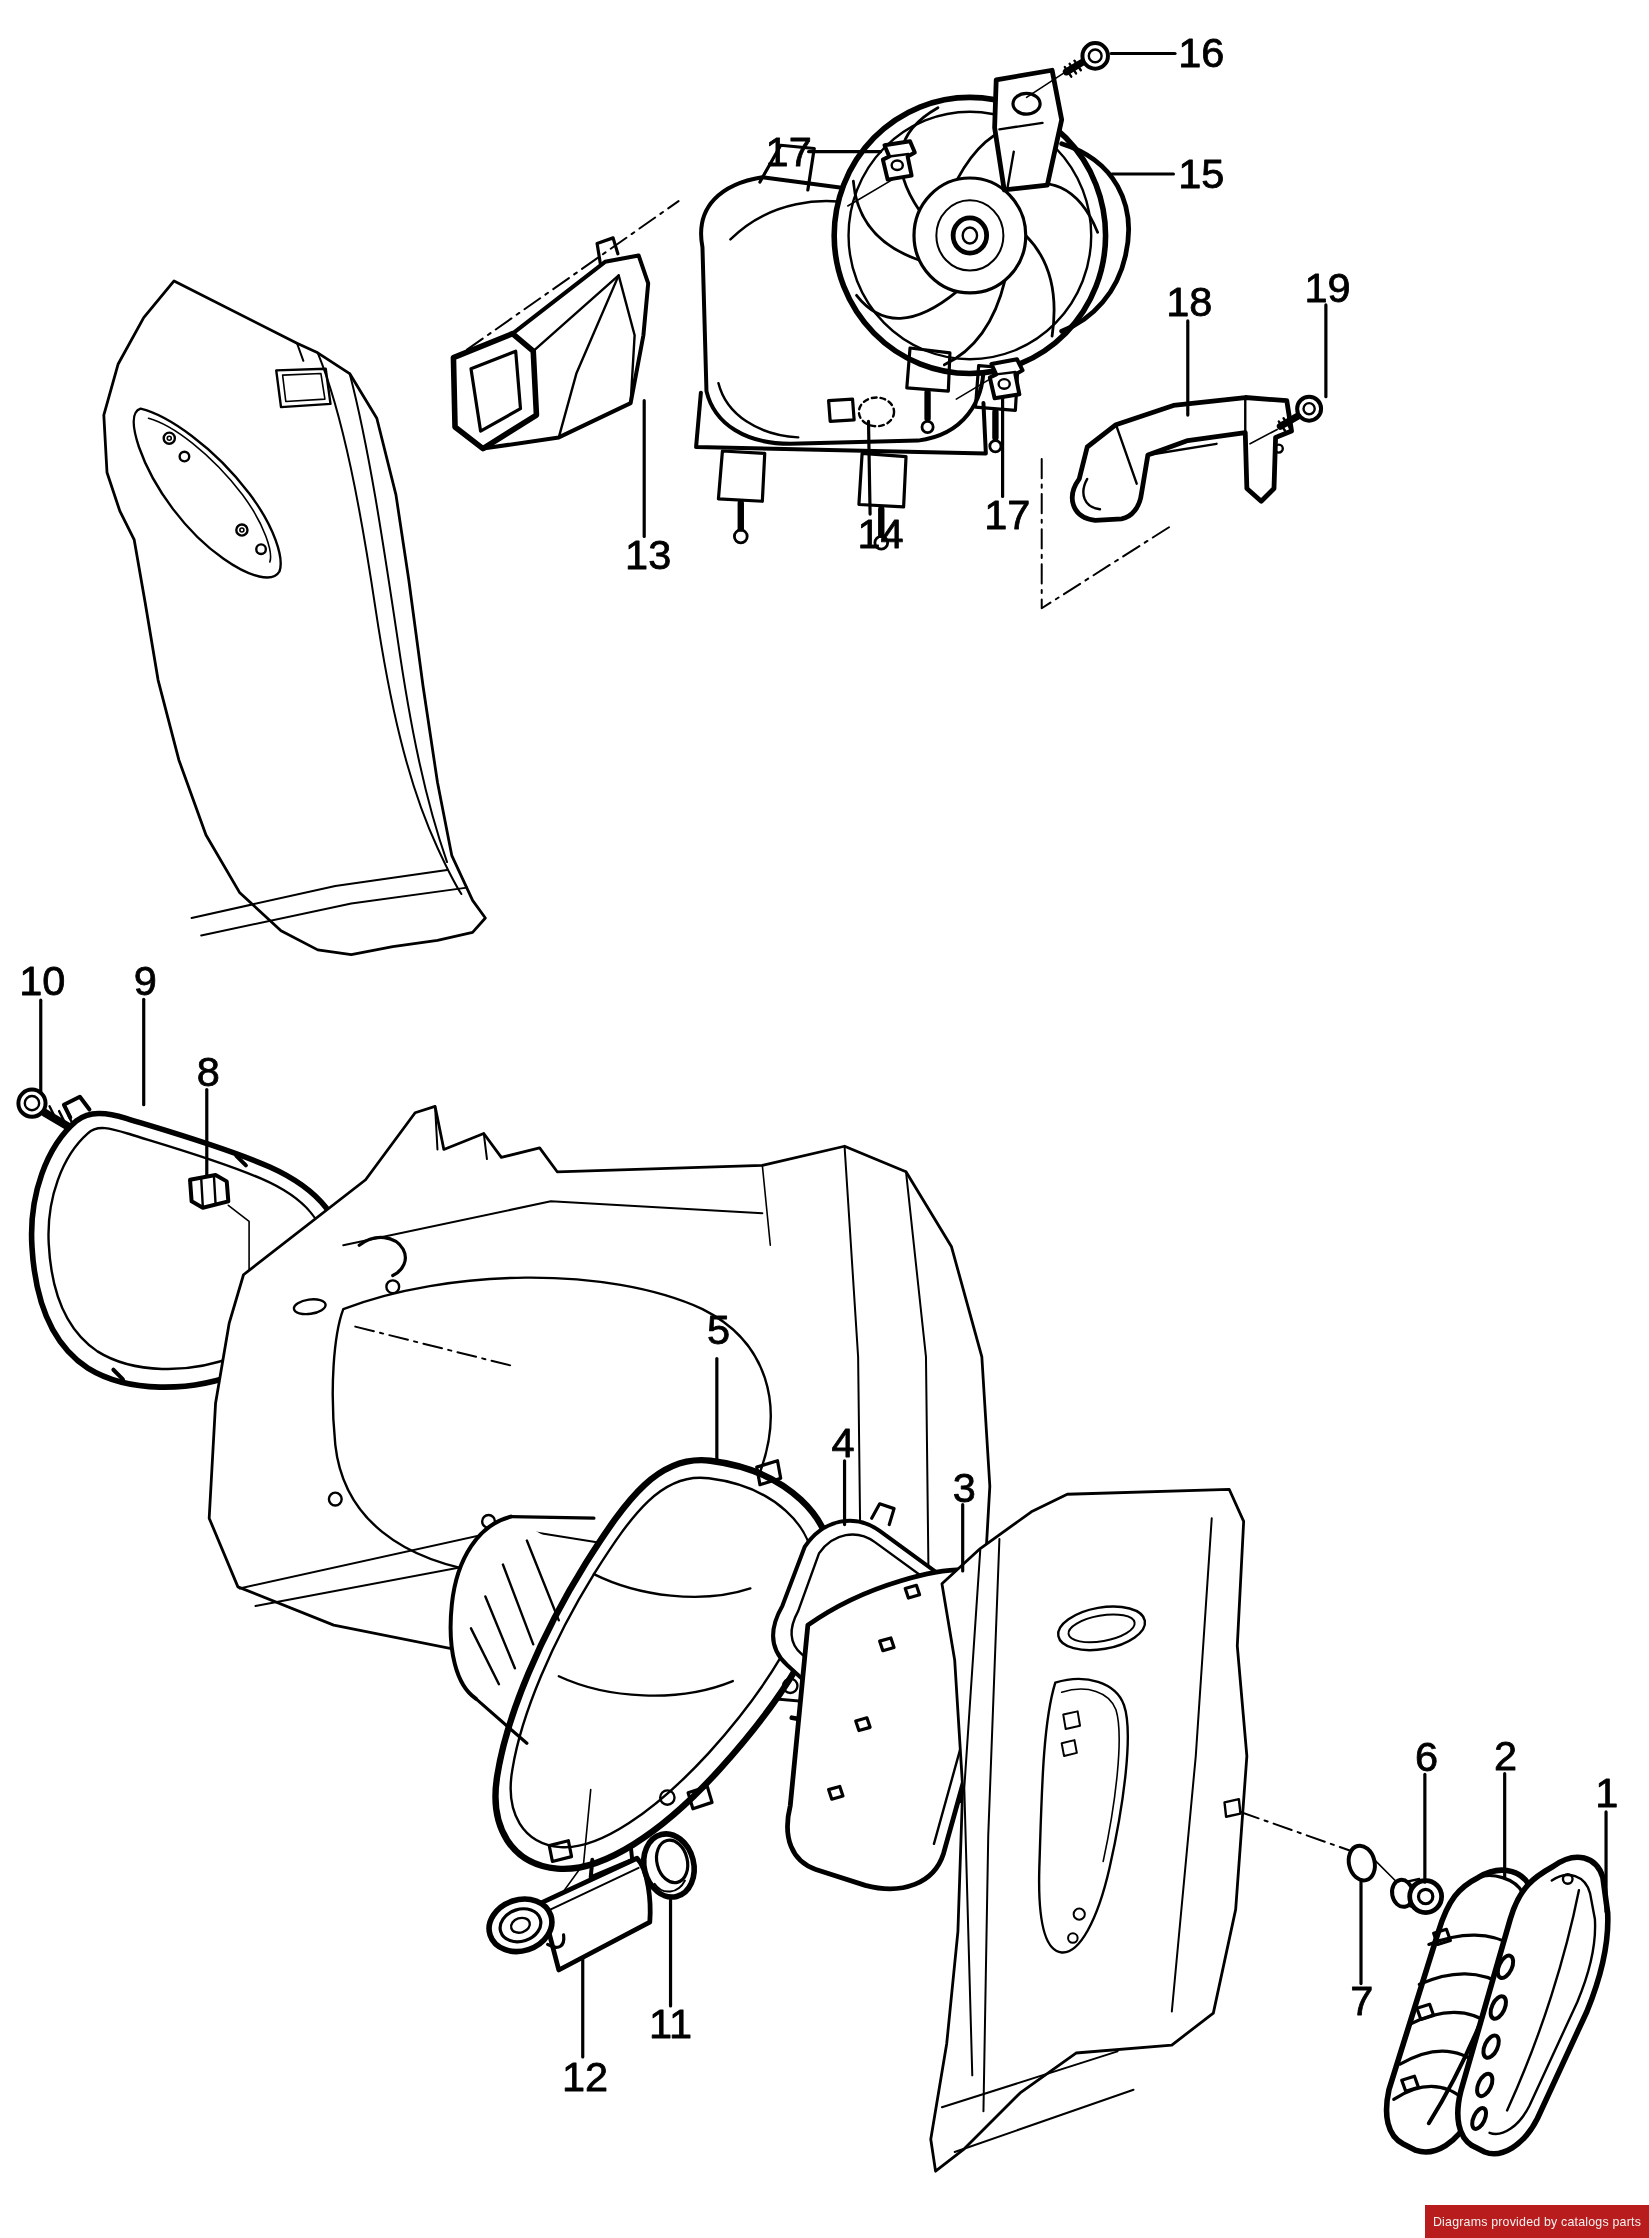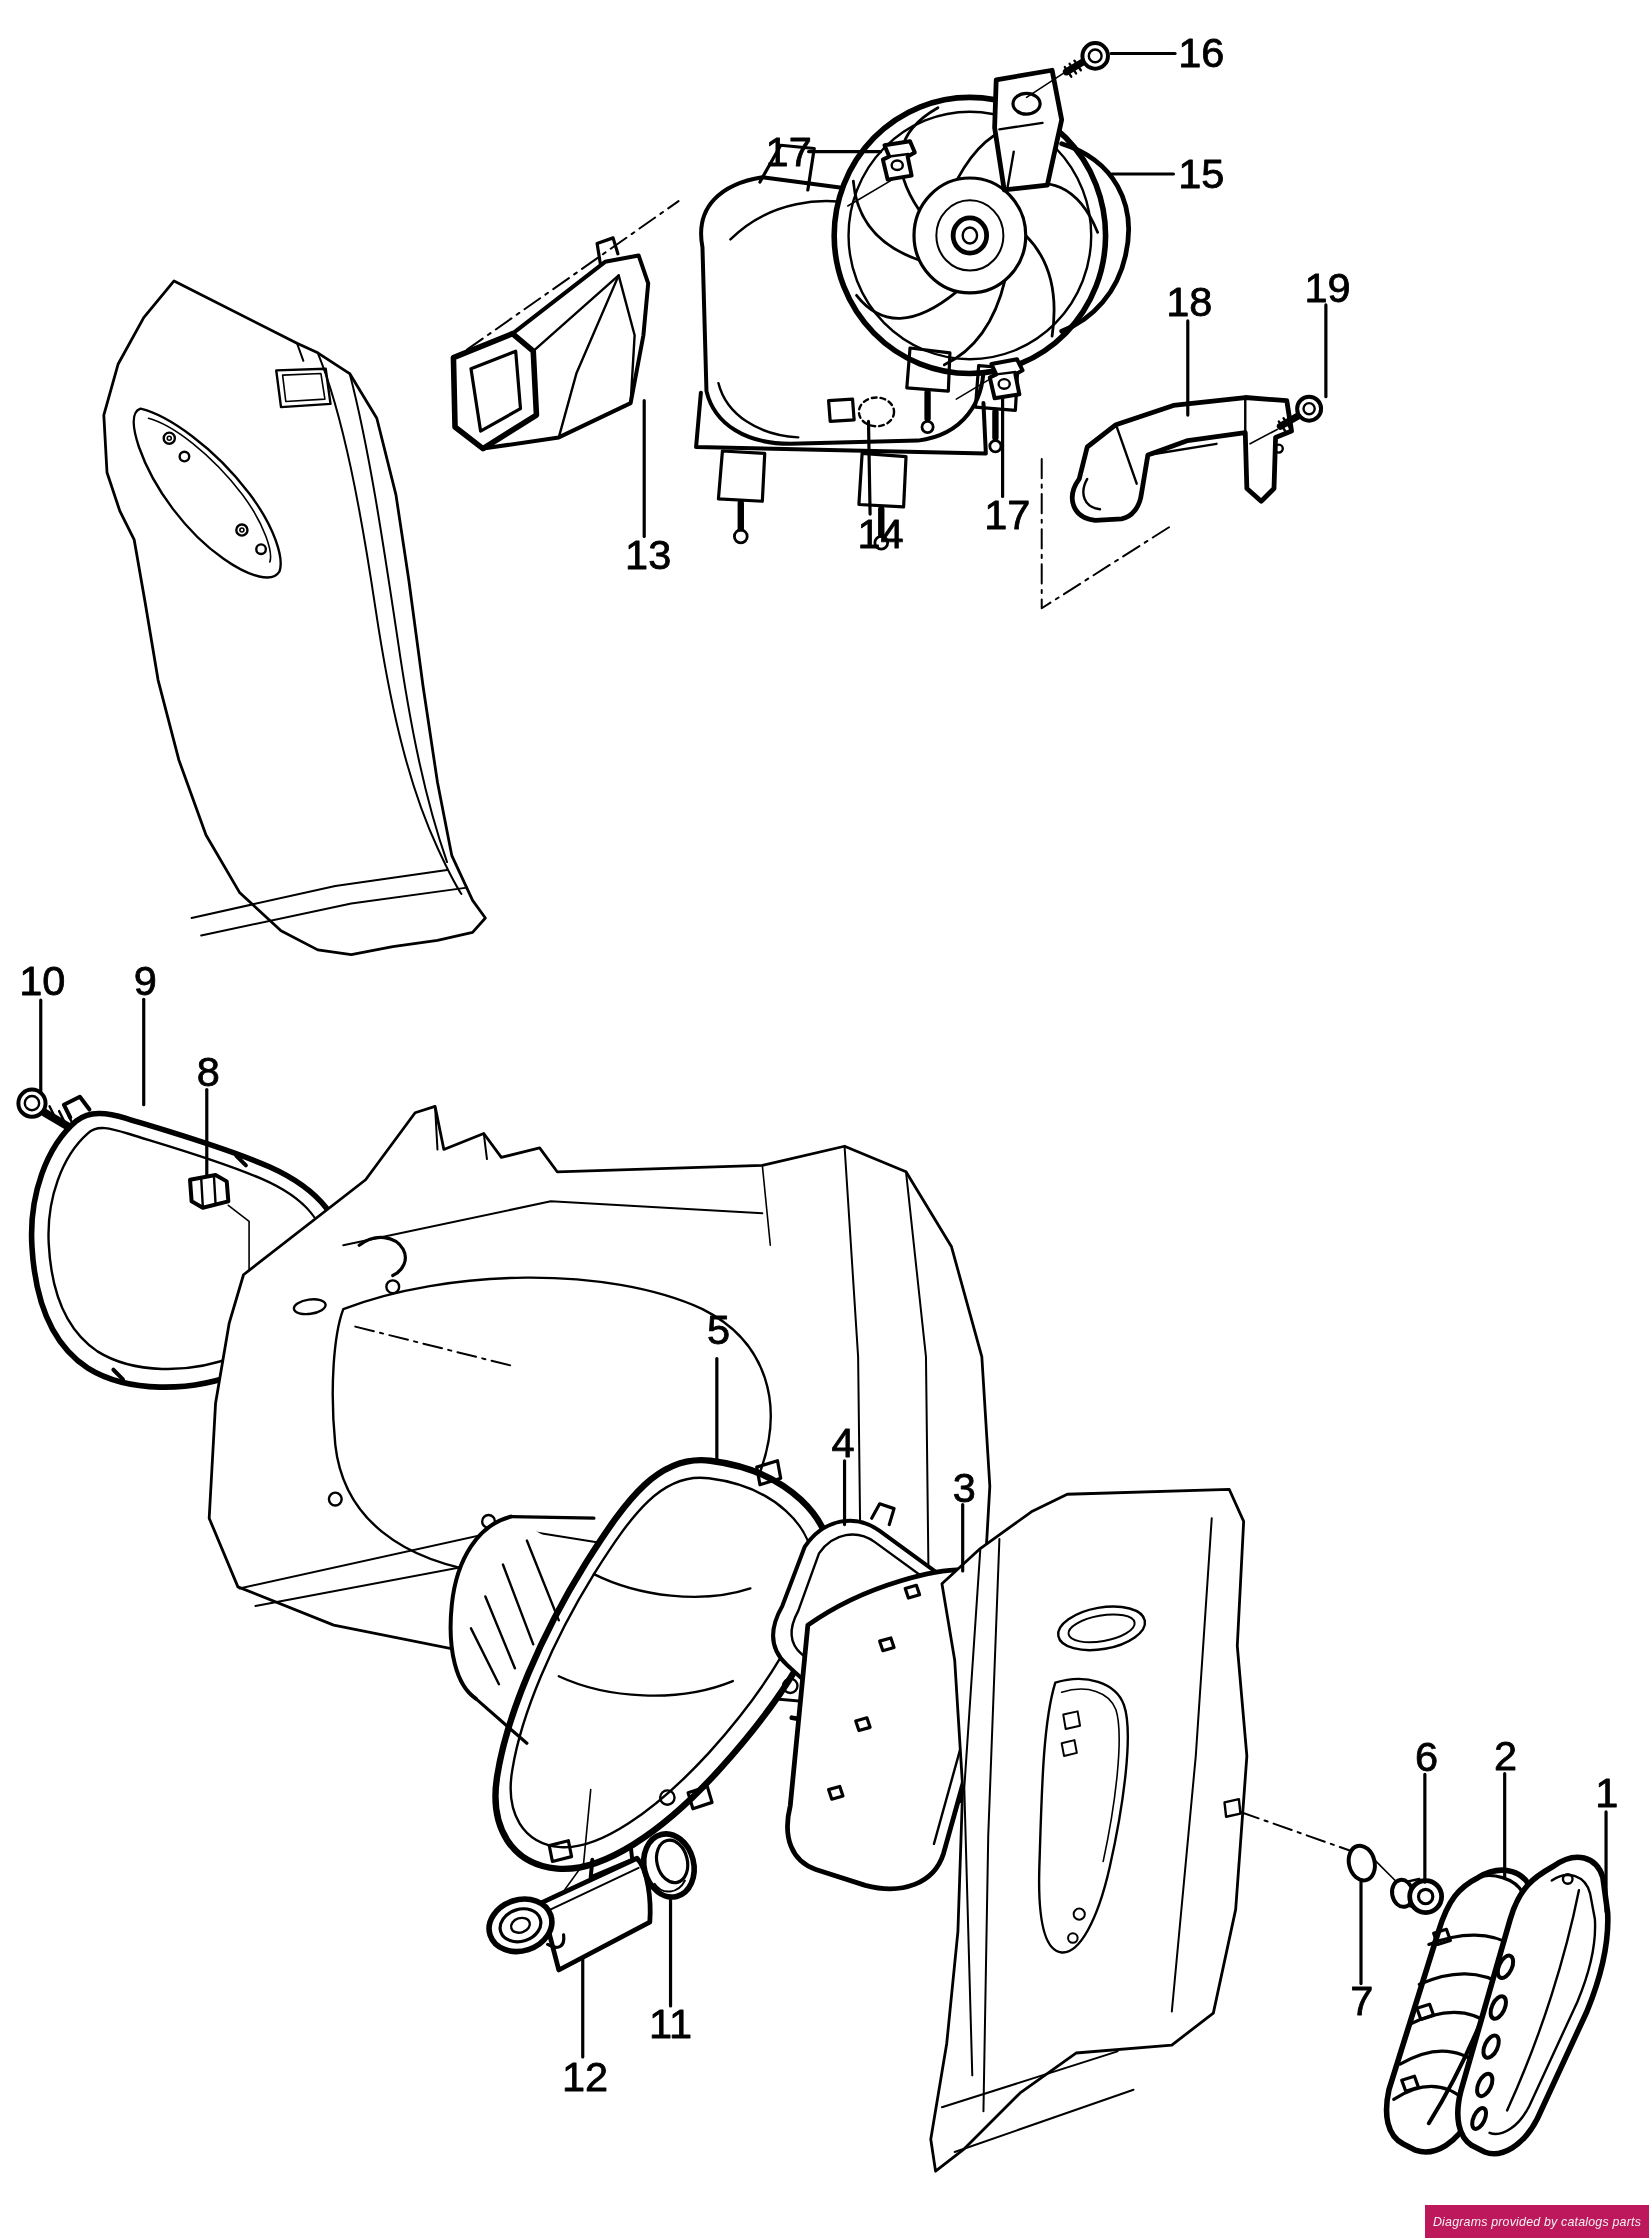--- a/index.html
+++ b/index.html
@@ -323,17 +323,17 @@
           <polyline points="1256,499 1256,622" stroke="#000000" stroke-width="4" fill="none"></polyline>
           <text x="1262" y="645" text-anchor="middle" dominant-baseline="central" class="callout">17</text>
           <polyline points="1488,402 1488,520" stroke="#000000" stroke-width="4" fill="none"></polyline>
           <text x="1490" y="378" text-anchor="middle" dominant-baseline="central" class="callout">18</text>
           <polyline points="1661,382 1661,497" stroke="#000000" stroke-width="4" fill="none"></polyline>
           <text x="1663" y="360" text-anchor="middle" dominant-baseline="central" class="callout">19</text>
         </g>
   </g>
 </svg>
 
-<div class="badge" style="background: #be185d; color: rgb(242, 242, 242); font-style: italic;">
+<div class="badge" style="background: #b91c1c; color: rgb(242, 242, 242);">
   <span>Diagrams provided by catalogs parts</span>
 </div>
 </div>
 
 
 </body></html>

